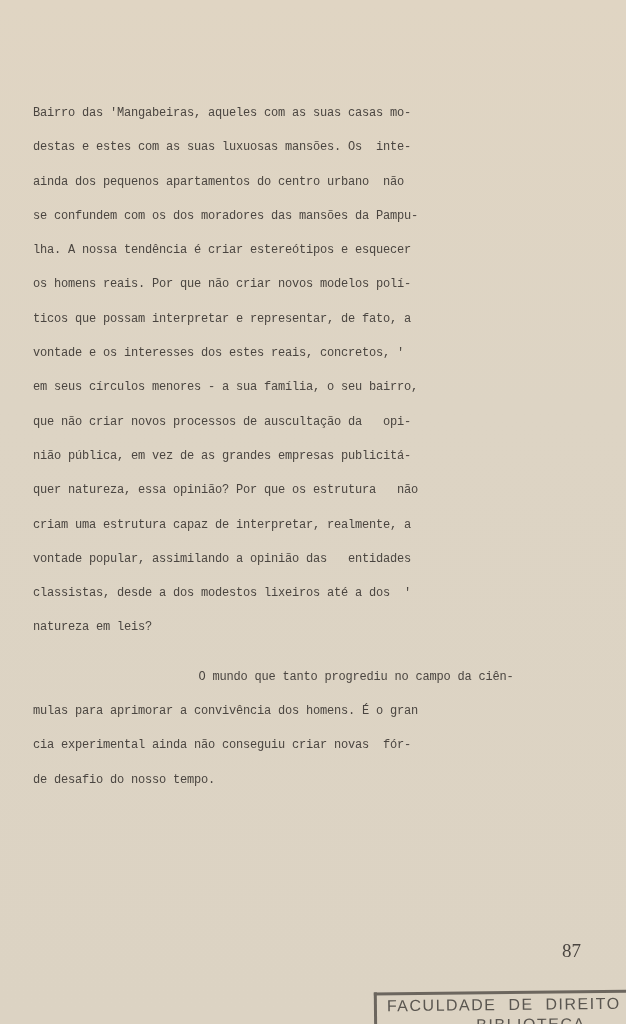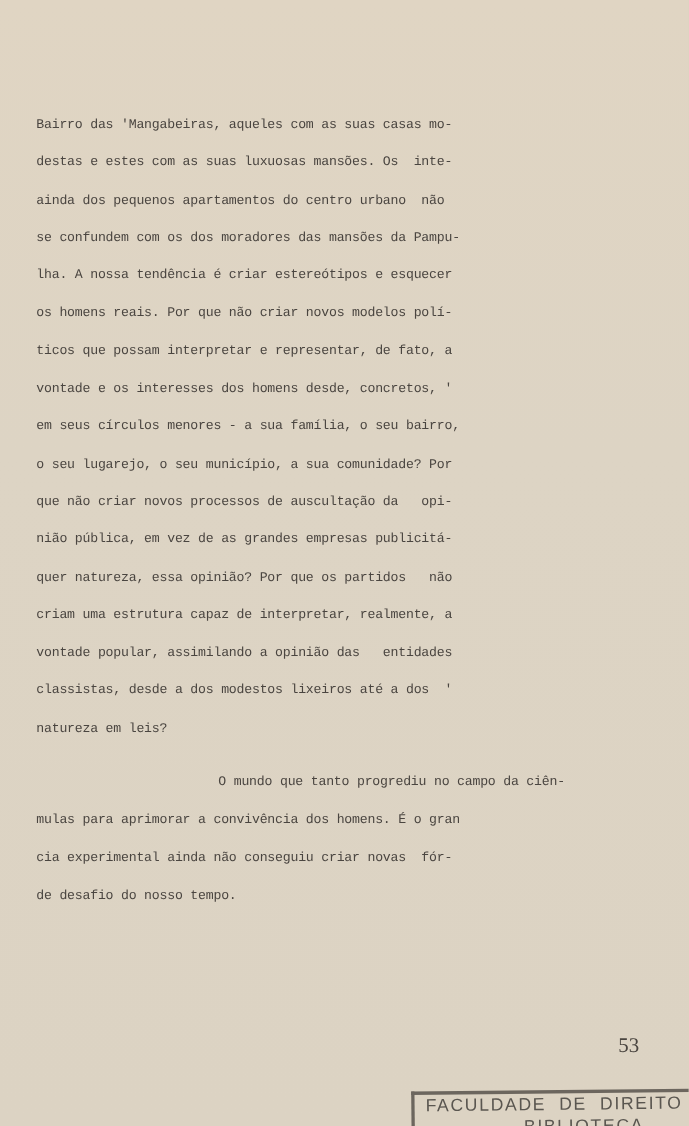--- a/index.html
+++ b/index.html
@@ -79,39 +79,38 @@
 <div class="page">
   <div class="body-text">
     <div>
       <div class="line">Bairro das 'Mangabeiras, aqueles com as suas casas mo-</div>
       <div class="line">destas e estes com as suas luxuosas mansões. Os  inte-</div>
       <div class="line">ainda dos pequenos apartamentos do centro urbano  não</div>
       <div class="line">se confundem com os dos moradores das mansões da Pampu-</div>
       <div class="line">lha. A nossa tendência é criar estereótipos e esquecer</div>
       <div class="line">os homens reais. Por que não criar novos modelos polí-</div>
       <div class="line">ticos que possam interpretar e representar, de fato, a</div>
-      <div class="line">vontade e os interesses dos homens desde, concretos, '</div>
+      <div class="line">vontade e os interesses dos estes reais, concretos, '</div>
       <div class="line">em seus círculos menores - a sua família, o seu bairro,</div>
-      <div class="line">o seu lugarejo, o seu município, a sua comunidade? Por</div>
       <div class="line">que não criar novos processos de auscultação da   opi-</div>
       <div class="line">nião pública, em vez de as grandes empresas publicitá-</div>
-      <div class="line">quer natureza, essa opinião? Por que os partidos   não</div>
+      <div class="line">quer natureza, essa opinião? Por que os estrutura   não</div>
       <div class="line">criam uma estrutura capaz de interpretar, realmente, a</div>
       <div class="line">vontade popular, assimilando a opinião das   entidades</div>
       <div class="line">classistas, desde a dos modestos lixeiros até a dos  '</div>
       <div class="line">natureza em leis?</div>
     </div>
     <div class="gap"></div>
     <div>
       <div class="line indent">O mundo que tanto progrediu no campo da ciên-</div>
       <div class="line">mulas para aprimorar a convivência dos homens. É o gran</div>
       <div class="line">cia experimental ainda não conseguiu criar novas  fór-</div>
       <div class="line">de desafio do nosso tempo.</div>
     </div>
   </div>
 
-  <div class="page-number">53</div>
+  <div class="page-number">87</div>
 
   <div class="stamp">
     <div class="stamp-line1">FACULDADE  DE  DIREITO</div>
     <div class="stamp-line2">               BIBLIOTECA</div>
   </div>
 </div>
 
 </body></html>

